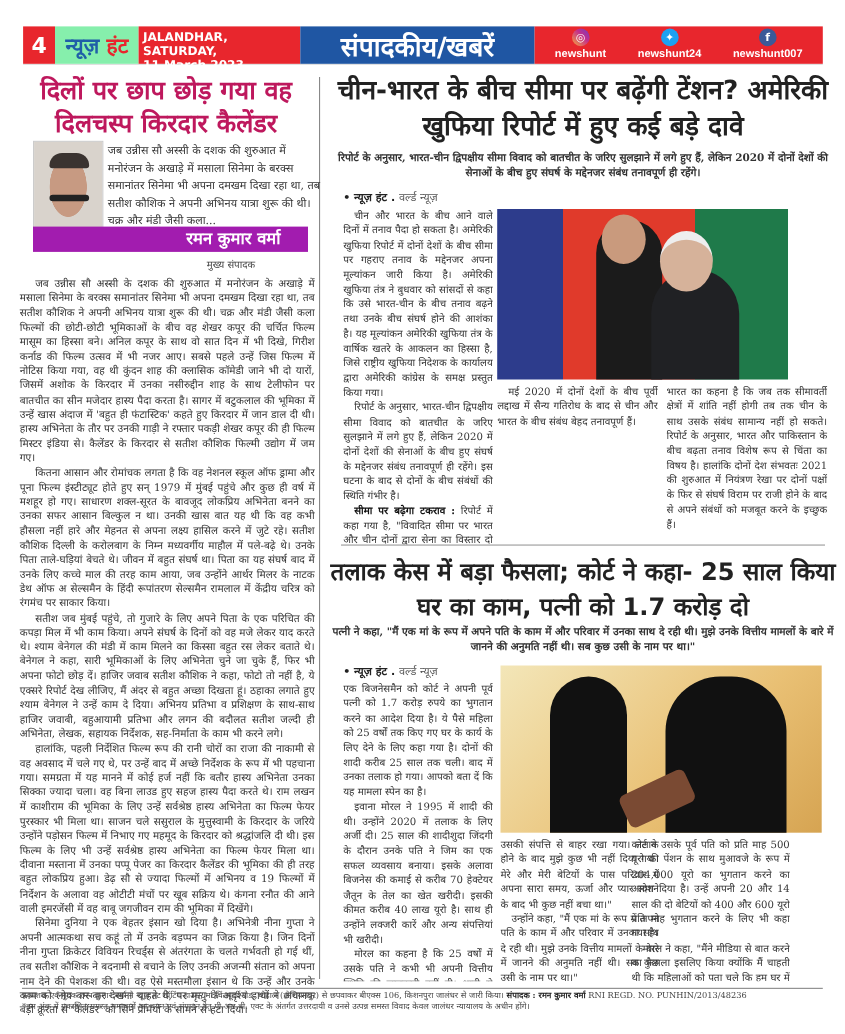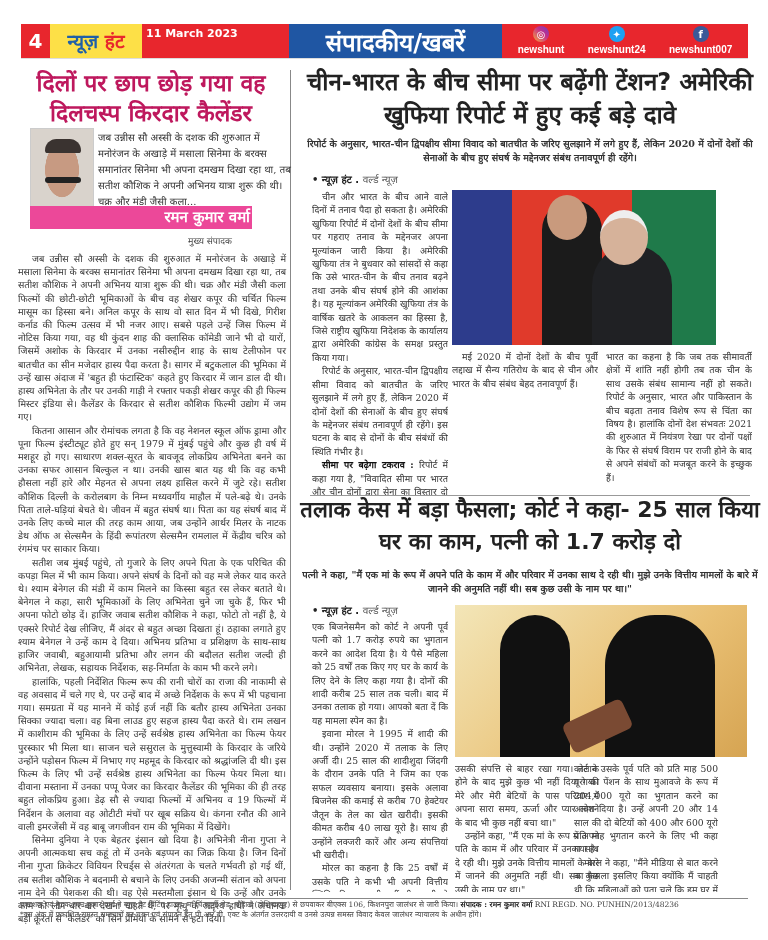--- a/index.html
+++ b/index.html
@@ -1,72 +1,73 @@
 <!DOCTYPE html>
 <html><head>
 <meta charset="utf-8">
 <style>
 *{box-sizing:border-box;margin:0;padding:0}
 body{width:768px;height:940px;background:#fff;font-family:"DejaVu Serif",serif;color:#222;overflow:hidden;position:relative}
 .masthead{position:absolute;left:21px;top:24px;width:727px;height:35px;display:flex;border-bottom:1px solid #ddd}
 .pg{width:29px;background:#e8262d;color:#fff;font:bold 20px "DejaVu Sans",sans-serif;display:flex;align-items:center;justify-content:center}
-.brand{width:92px;background:#fde047;color:#1f5fa8;font:bold 19px "DejaVu Sans",sans-serif;display:flex;align-items:center;justify-content:center}
+.brand{width:76px;background:#86efac;color:#1f5fa8;font:bold 19px "DejaVu Sans",sans-serif;display:flex;align-items:center;justify-content:center}
 .brand .r{color:#e8262d}
 .date{width:147px;background:#e8262d;color:#fff;font:bold 11px "DejaVu Sans",sans-serif;padding:3px 4px;line-height:13px}
 .section{width:213px;background:#1f56a3;color:#fff;font:bold 24px "DejaVu Sans",sans-serif;display:flex;align-items:center;justify-content:center}
 .social{flex:1;background:#e8262d;display:flex;justify-content:space-around;align-items:flex-end;padding:2px 4px 3px}
 .soc{display:flex;flex-direction:column;align-items:center;color:#fff;font:bold 10px "Liberation Sans",sans-serif}
 .soc .ic{width:16px;height:16px;border-radius:50%;display:flex;align-items:center;justify-content:center;font:bold 10px "DejaVu Sans",sans-serif;margin-bottom:2px}
 .ig{background:linear-gradient(45deg,#f9a43a,#c22f8d 60%,#6b3fc2)}
 .tw{background:#1da1f2}
 .fb{background:#3b5998}
 .vline{position:absolute;left:290px;top:70px;width:1px;height:820px;background:#888}
 
 .l-title{position:absolute;left:18px;top:68px;width:266px;text-align:center;font:bold 23px "DejaVu Sans",sans-serif;line-height:30px;color:#be185d}
 .photo{position:absolute;left:30px;top:128px;width:64px;height:93px;background:radial-gradient(ellipse at 50% 45%,#c79a82 0 38%,#d9d3cc 39%);border:1px solid #ccc}
 .photo .hair{position:absolute;left:14px;top:10px;width:36px;height:14px;border-radius:18px 18px 4px 4px;background:#3a3330}
 .photo .must{position:absolute;left:14px;top:48px;width:36px;height:6px;border-radius:8px;background:#222}
 .l-intro{position:absolute;left:98px;top:130px;width:196px;font-size:10px;line-height:16px;color:#333}
-.namebar{position:absolute;left:30px;top:206px;width:222px;height:23px;background:#ec4899;color:#fff;font:bold 15px "DejaVu Sans",sans-serif;text-align:right;padding-right:2px;line-height:23px}
+.namebar{position:absolute;left:30px;top:206px;width:250px;height:23px;background:#a21caf;color:#fff;font:bold 15px "DejaVu Sans",sans-serif;text-align:right;padding-right:25px;line-height:23px}
 .role{position:absolute;left:150px;top:234px;width:120px;font-size:9px;color:#444;text-align:center}
 .l-body{position:absolute;left:18px;top:252px;width:268px;font-size:9.4px;line-height:13.2px;color:#333;text-align:justify}
 .l-body p{text-indent:14px}
 
 .r1-title{position:absolute;left:300px;top:66px;width:460px;text-align:center;font:bold 24px "DejaVu Sans",sans-serif;line-height:33px}
 .r1-deck{position:absolute;left:300px;top:137px;width:460px;text-align:center;font-size:9.5px;line-height:14px;font-weight:bold;color:#333}
 .byline{position:absolute;font:bold 10px "DejaVu Sans",sans-serif;color:#222}
 .byline .d{font-weight:normal;color:#555;font-size:10px}
 .col{position:absolute;font-size:9.2px;line-height:13.4px;color:#333;text-align:justify}
 .col p{text-indent:10px}
 .col b{color:#111}
 .img1{position:absolute;left:452px;top:190px;width:300px;height:155px;overflow:hidden;background:linear-gradient(90deg,#2d3c8c 0 20%,#e03a2b 20% 60%,#1f7a4a 60% 88%,#fff 88%)}
 .img1 .p1{position:absolute;left:90px;top:10px;width:60px;height:150px;background:#1b1b1b;border-radius:30px 30px 0 0}
 .img1 .f1{position:absolute;left:95px;top:5px;width:40px;height:45px;background:#c99a7d;border-radius:50%}
 .img1 .p2{position:absolute;left:140px;top:55px;width:80px;height:110px;background:#202124;border-radius:40px 40px 0 0}
 .img1 .f2{position:absolute;left:148px;top:20px;width:48px;height:55px;background:#d6b29a;border-radius:50%;border-top:8px solid #eee}
 .hr{position:absolute;left:310px;width:440px;height:1px;background:#999}
 
-.r2-title{position:absolute;left:300px;top:494px;width:460px;text-align:center;font:bold 22px "DejaVu Sans",sans-serif;line-height:32px}
+.r2-title{position:absolute;left:300px;top:505px;width:460px;text-align:center;font:bold 22px "DejaVu Sans",sans-serif;line-height:32px}
 .r2-deck{position:absolute;left:300px;top:568px;width:460px;text-align:center;font-size:9.5px;line-height:14px;font-weight:bold;color:#333}
 .img2{position:absolute;left:455px;top:605px;width:292px;height:152px;overflow:hidden;background:linear-gradient(135deg,#f3e6b8,#e9c074 60%,#d6a452)}
 .img2 .m{position:absolute;left:45px;top:10px;width:70px;height:150px;background:#111;border-radius:35px 35px 6px 6px}
 .img2 .w{position:absolute;left:150px;top:10px;width:110px;height:150px;background:#111;border-radius:50px 50px 6px 6px}
 .img2 .g{position:absolute;left:110px;top:105px;width:65px;height:32px;background:#7a4a33;border-radius:6px;transform:rotate(-25deg)}
 
 .footer-line{position:absolute;left:20px;top:898px;width:728px;height:1px;background:#888}
 .footer{position:absolute;left:20px;top:900px;width:728px;text-align:left;font-size:7.5px;line-height:10px;color:#444}
 .footer b{color:#222}
 </style>
 </head>
 <body>
 
 <div class="masthead">
   <div class="pg">4</div>
   <div class="brand"><span>न्यूज़</span>&nbsp;<span class="r">हंट</span></div>
   <div class="date">
+      <div>JALANDHAR, SATURDAY,</div>
       <div>11 March 2023</div>
     </div>
   <div class="section">संपादकीय/खबरें</div>
   <div class="social">
     <div class="soc">
         <span class="ic ig">◎</span>
         <span>newshunt</span>
       </div>
     <div class="soc">
         <span class="ic tw">✦</span>

